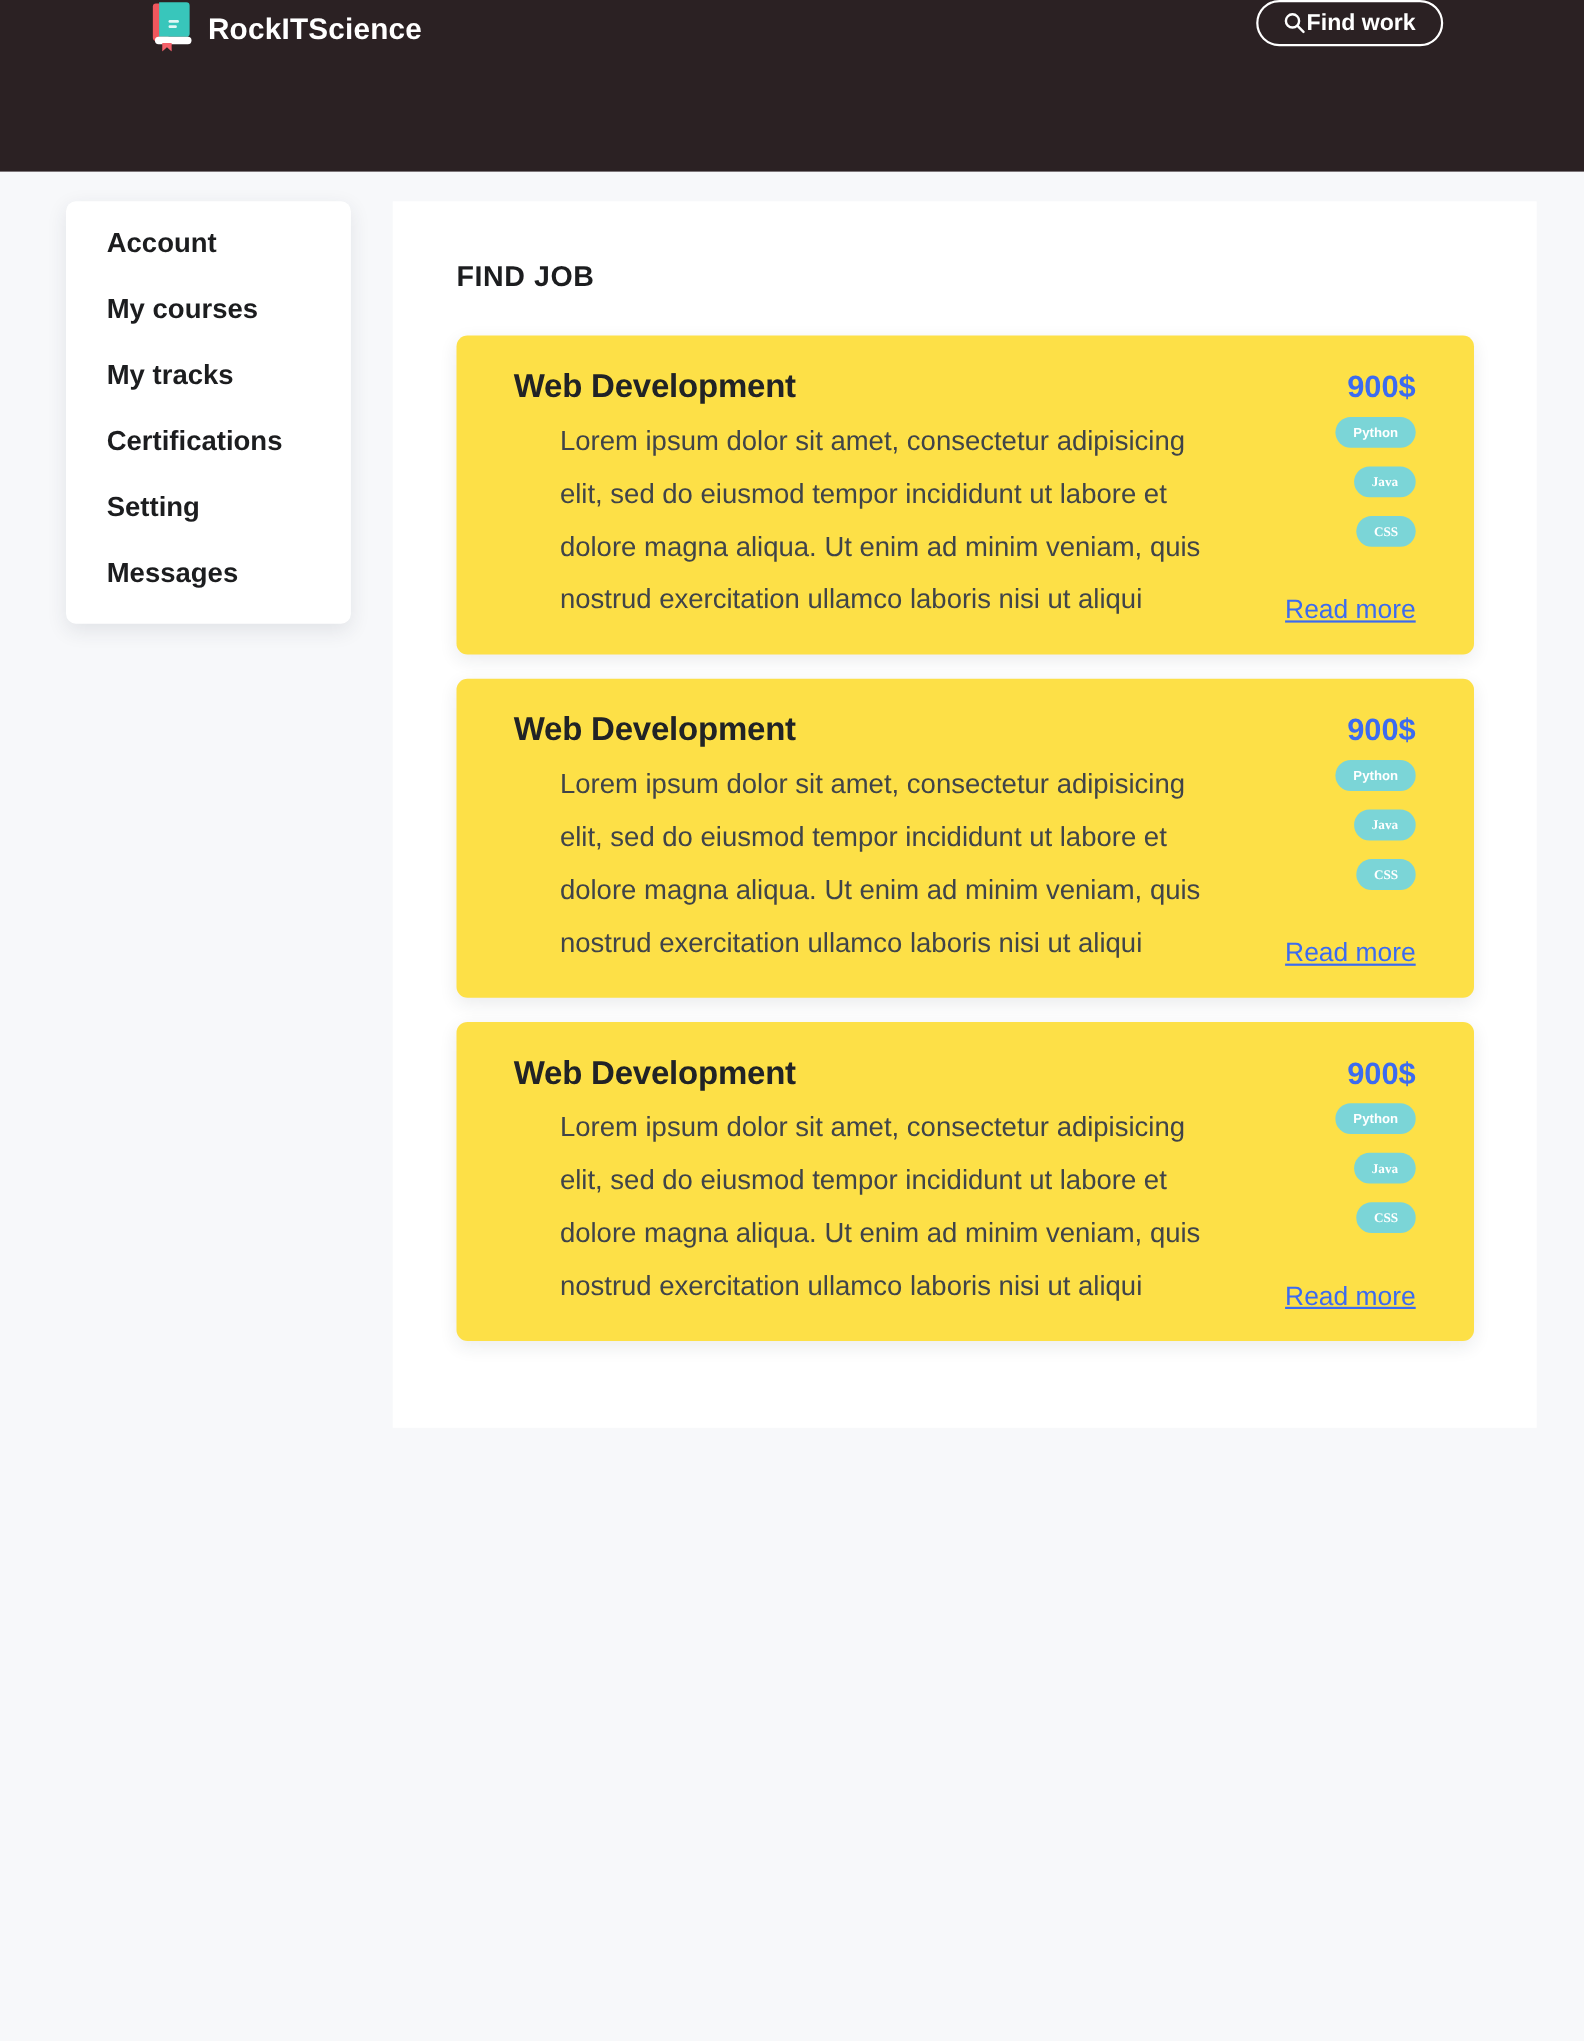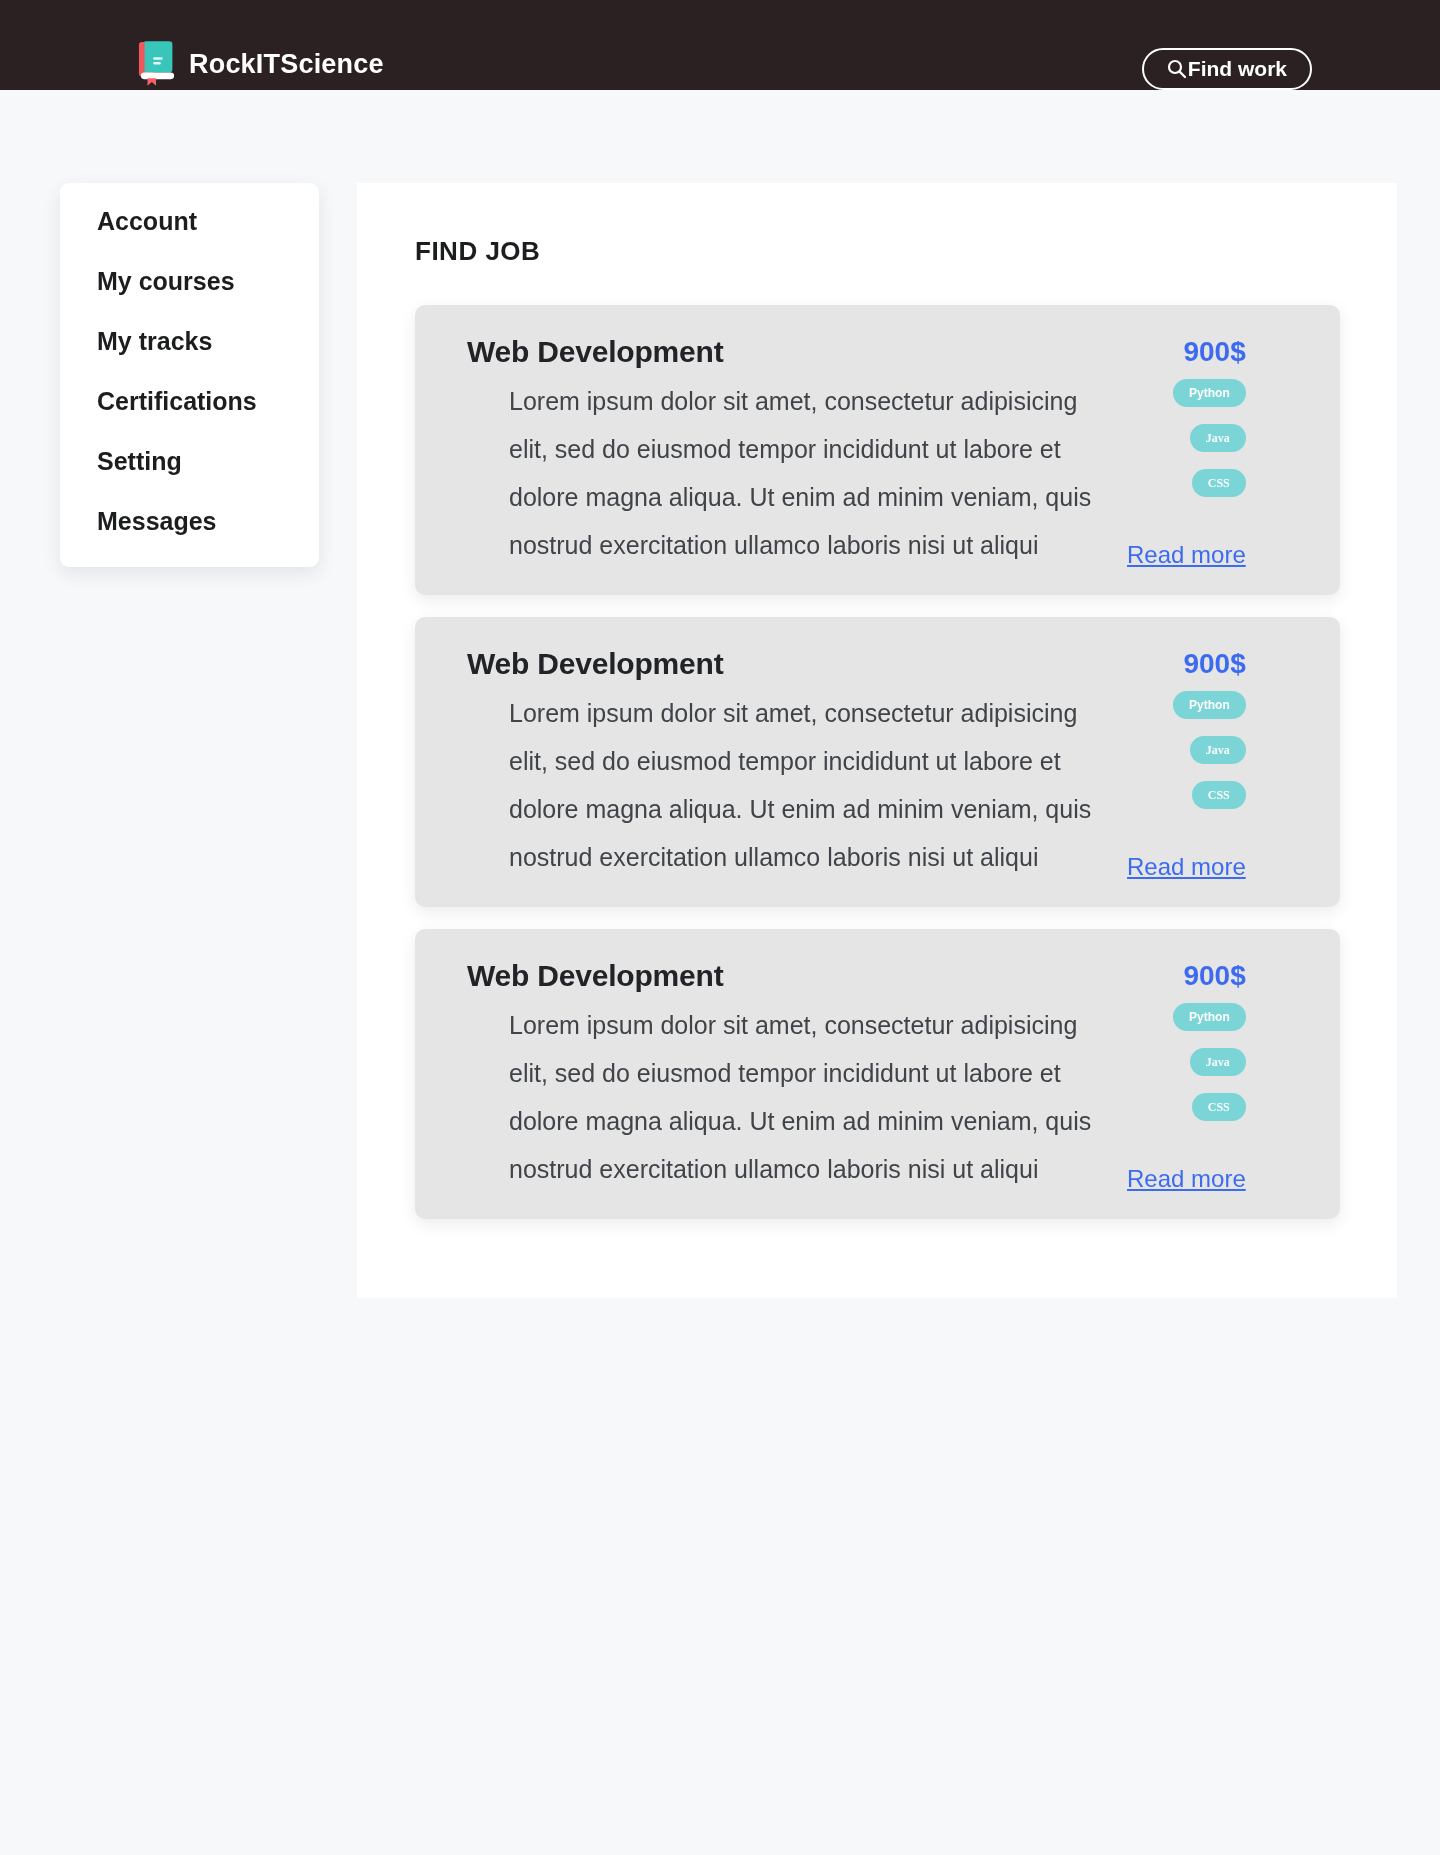--- a/index.html
+++ b/index.html
@@ -6,24 +6,24 @@
   html,body { width:1440px; }
   body {
     height:1855px;
     background:#f7f8fa;
     font-family:"Liberation Sans", sans-serif;
     position:relative;
   }
 
   
   .header {
-    height:90px;
+    height:156px;
     background:#2b2123;
     display:flex;
-    align-items:flex-end;
+    align-items:flex-start;
     padding:0 128px 0 138px;
   }
   .brand { display:flex; align-items:center; gap:13px; cursor:pointer; }
   .brand-name {
     color:#ffffff;
     font-size:27px;
     font-weight:700;
     letter-spacing:.2px;
   }
   .nav {
@@ -93,26 +93,26 @@
     font-weight:700;
     letter-spacing:.5px;
     color:#1c1d1f;
   }
 
   
   .job-card {
     width:925px;
     min-height:272px;
     margin-top:38px;
-    background:#e5e5e5;
+    background:#fde047;
     border-radius:10px;
     box-shadow:0 5px 16px rgba(30,40,60,.09);
     padding:28px 53px 26px 52px;
     display:flex;
-    justify-content:flex-start;
+    justify-content:space-between;
   }
   .job-card + .job-card { margin-top:22px; }
   .job-left { width:660px; }
   .job-title {
     font-size:30px;
     font-weight:700;
     line-height:38px;
     color:#212326;
     letter-spacing:-.2px;
   }

